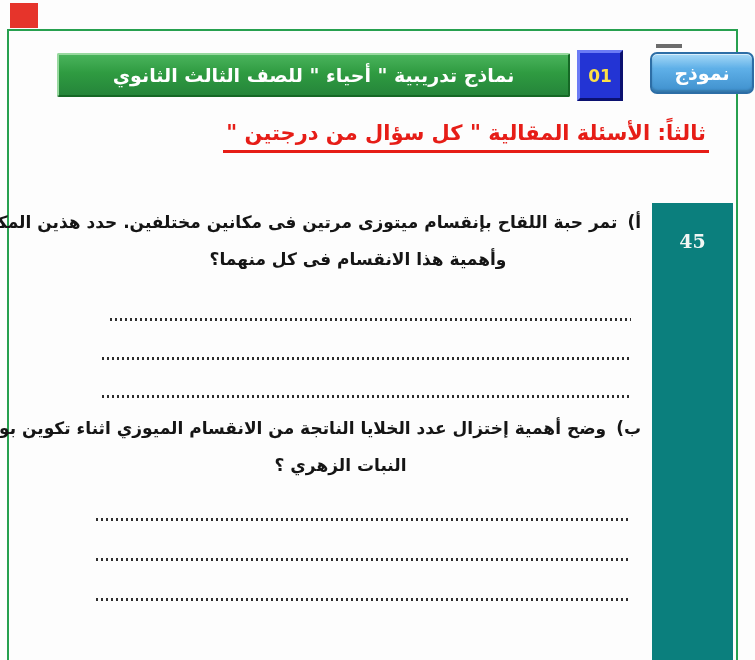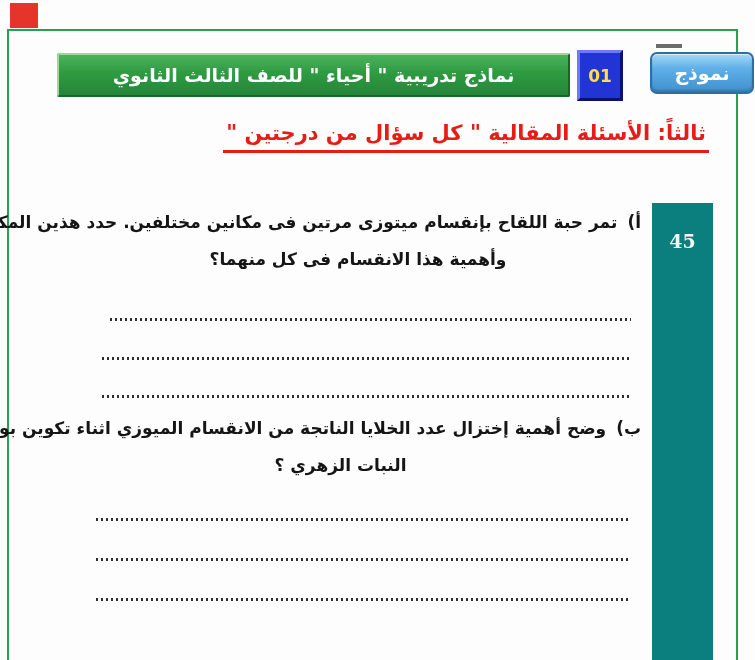--- a/index.html
+++ b/index.html
@@ -26,21 +26,21 @@
   
   .model-tab { position:absolute; left:626px; top:52px; width:104px; height:42px; box-sizing:border-box;
     display:flex; align-items:center; justify-content:center; direction:rtl; z-index:4;
     color:#ffffff; font-weight:bold; font-size:19px;
     background:linear-gradient(180deg,#a6d9f7 0%, #5fb0e8 38%, #3f90cd 100%);
     border:2px solid #2d6ea6; border-radius:7px;
     box-shadow:inset 0 1px 0 rgba(255,255,255,.6), inset 0 -2px 2px rgba(0,0,0,.18);margin-left:24px; }
   
   .artifact { position:absolute; left:656px; top:44px; width:26px; height:4px; background:#474747; opacity:.8; z-index:2; }
   
-  .side-tab { position:absolute; left:652px; top:203px; width:61px; height:457px; background:#0b7f7d; }
+  .side-tab { position:absolute; left:652px; top:203px; width:81px; height:457px; background:#0b7f7d; }
   .side-num { margin-top:27px; text-align:center; color:#f2f6f4;
     font-family:"DejaVu Serif", serif; font-weight:bold; font-size:19px; }
   
   .heading { position:absolute; top:121px; right:46px; direction:rtl; white-space:nowrap;
     color:#e61d17; font-weight:bold; font-size:21px;
     border-bottom:3px solid #e61d17; padding:0 3px 5px 3px; }
   
   .q { position:absolute; font-weight:bold; color:#151515; font-size:17px; line-height:37px; direction:rtl; }
   .q .line { white-space:nowrap; }
   .q .marker { margin-left:10px; }

